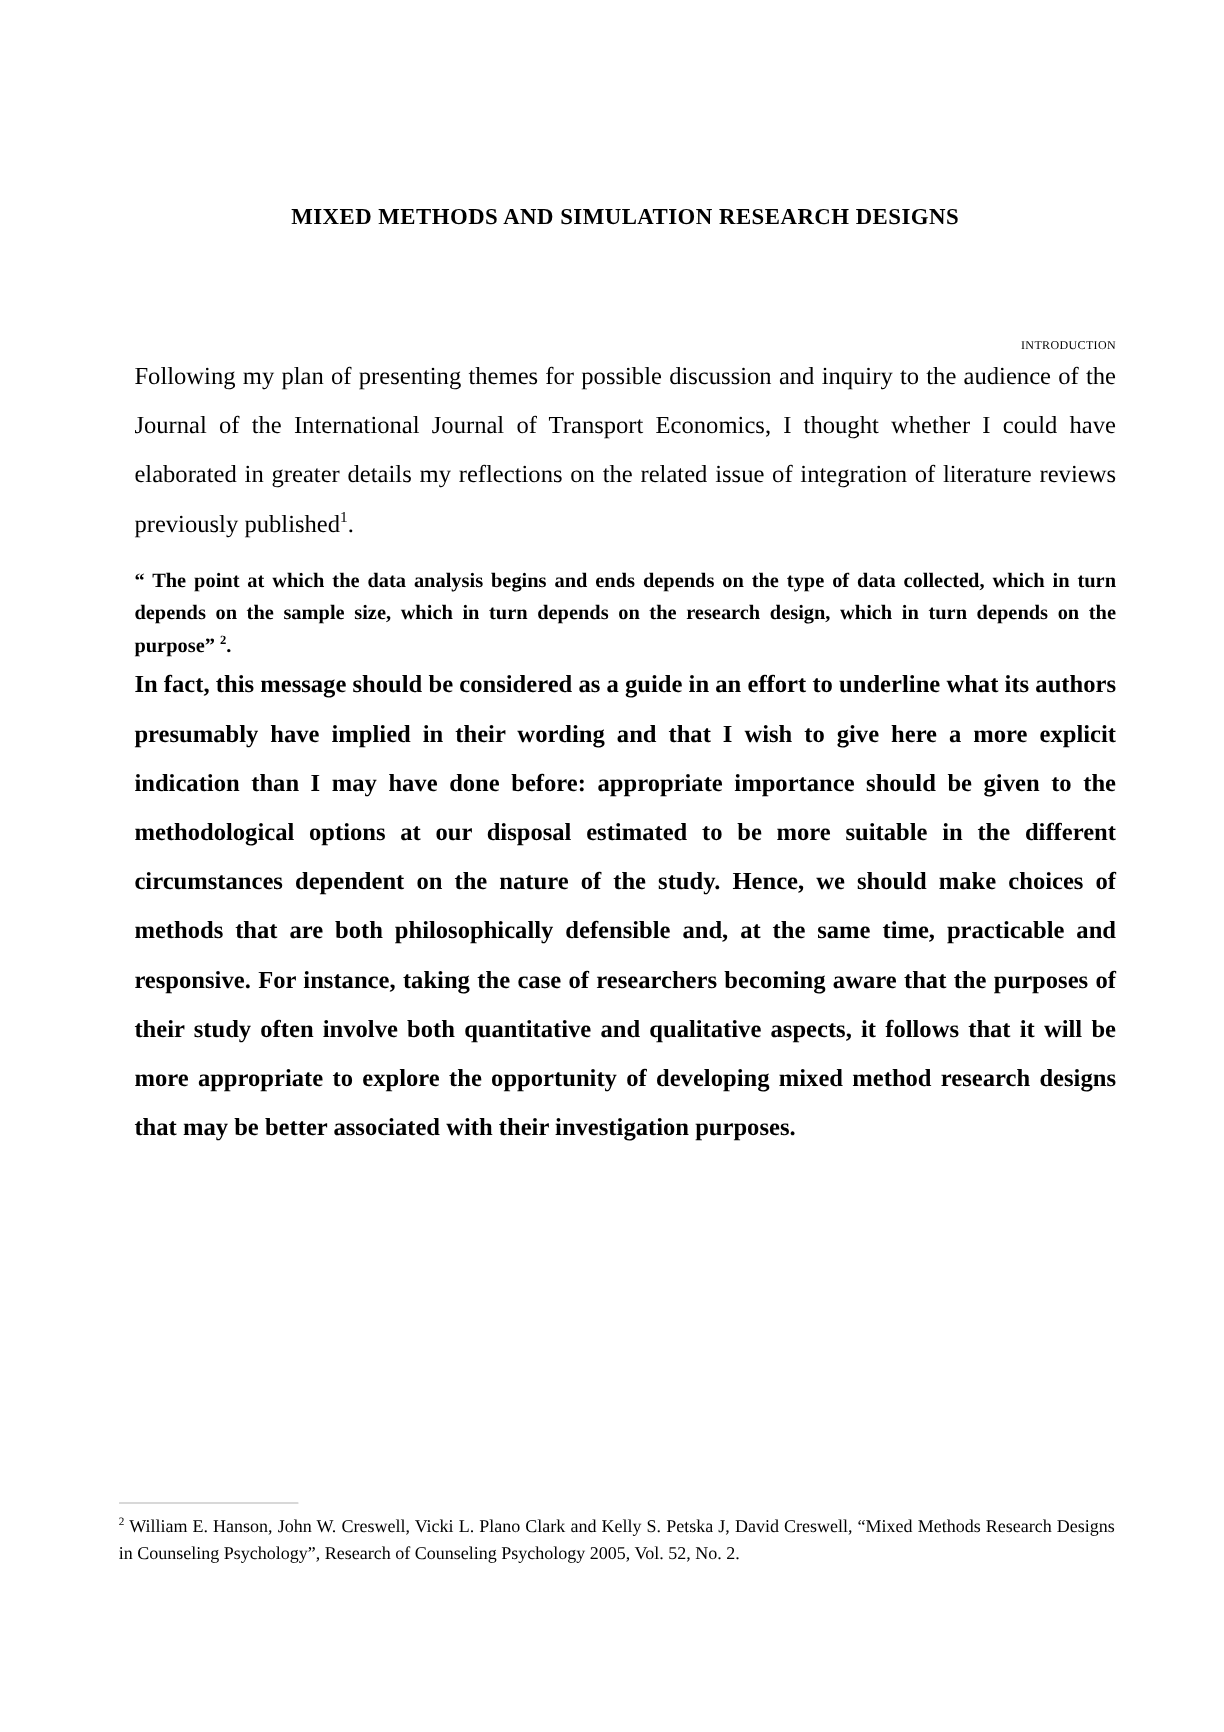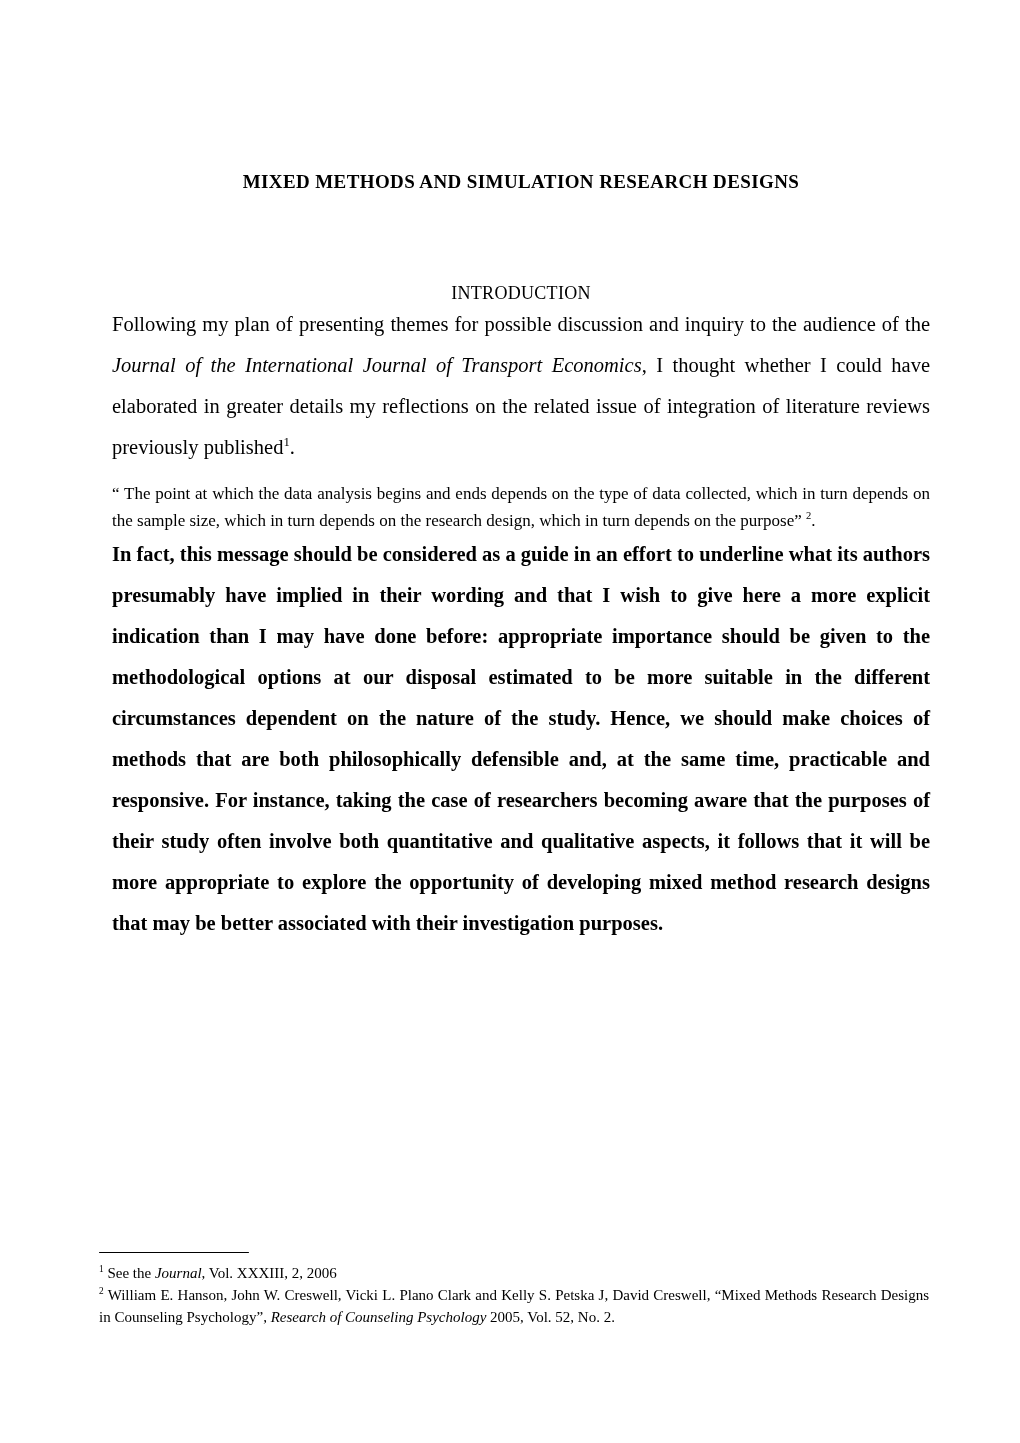--- a/index.html
+++ b/index.html
@@ -27,43 +27,44 @@
     margin: 0;
     padding-top: 171px;
     text-align: center;
     font-size: 19px;
     font-weight: bold;
     letter-spacing: 0.4px;
   }
 
   .section-heading {
     margin-top: 90px;
-    text-align: center;
-    font-size: 18px;
+    text-align: right;
+    font-size: 10px;
     letter-spacing: 0.3px;
   }
 
   p.body {
     margin: 0;
     font-size: 20.5px;
     line-height: 41px;
     text-align: justify;
   }
   .para1 { margin-top: 47px; }
   .para2 { margin-top: 10px; }
   .para3 { margin-top: 44px; font-weight: bold; }
 
   .quote {
     margin: 12px 0 0 0;
     font-size: 17px;
     line-height: 27px;
     text-align: justify;
+    font-weight: bold;
   }
 
-  .italic { font-style: italic; }
+  .italic { }
 
   sup.fnref {
     font-size: 62%;
     line-height: 0;
   }
 
   .footnotes {
     position: absolute;
     left: 99px;
     top: 1252px;
@@ -97,17 +98,16 @@
 
     <p class="quote"><span>“ The point at which the data analysis begins and ends depends on the type of data collected, which in turn depends on the sample size, which in turn depends on the research design, which in turn depends on the purpose” </span><sup class="fnref">2</sup><span>.</span></p>
 
     <p class="body para3">In fact, this message should be considered as a guide in an effort to underline what its authors presumably have implied in their wording and that I wish to give here a more explicit indication than I may have done before: appropriate importance should be given to the methodological options at our disposal estimated to be more suitable in the different circumstances dependent on the nature of the study. Hence, we should make choices of methods that are both philosophically defensible and, at the same time, practicable and responsive. For instance, taking the case of researchers becoming aware that the purposes of their study often involve both quantitative and qualitative aspects, it follows that it will be more appropriate to explore the opportunity of developing mixed method research designs that may be better associated with their investigation purposes.</p>
 
   </div>
 
   <div class="footnotes">
     <div class="fn-rule"></div>
 
-    <p class="footnote"><sup class="fnref">1</sup><span> See the </span><span class="italic">Journal</span><span>, Vol. XXXIII, 2, 2006</span></p>
 
     <p class="footnote"><sup class="fnref">2</sup><span> William E. Hanson, John W. Creswell, Vicki L. Plano Clark and Kelly S. Petska J, David Creswell, “Mixed Methods Research Designs in Counseling Psychology”, </span><span class="italic">Research of Counseling Psychology</span><span> 2005, Vol. 52, No. 2.</span></p>
   </div>
 </div>
 
 </body></html>

